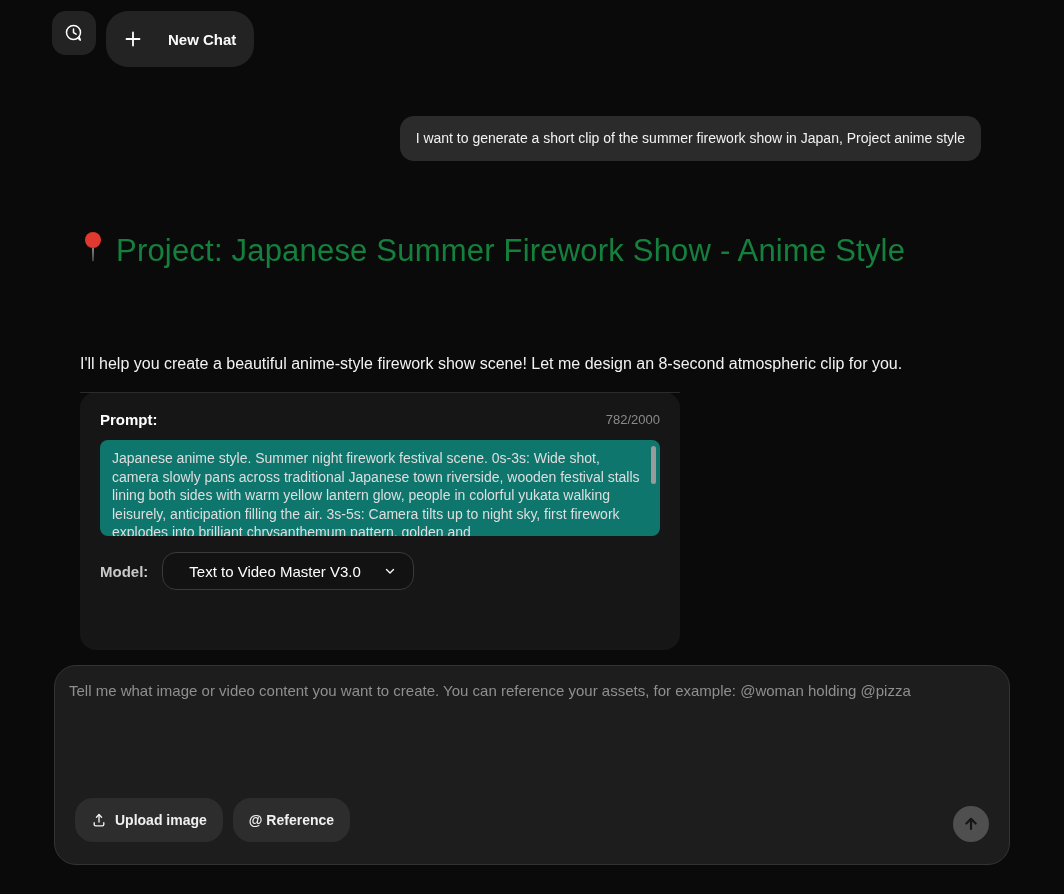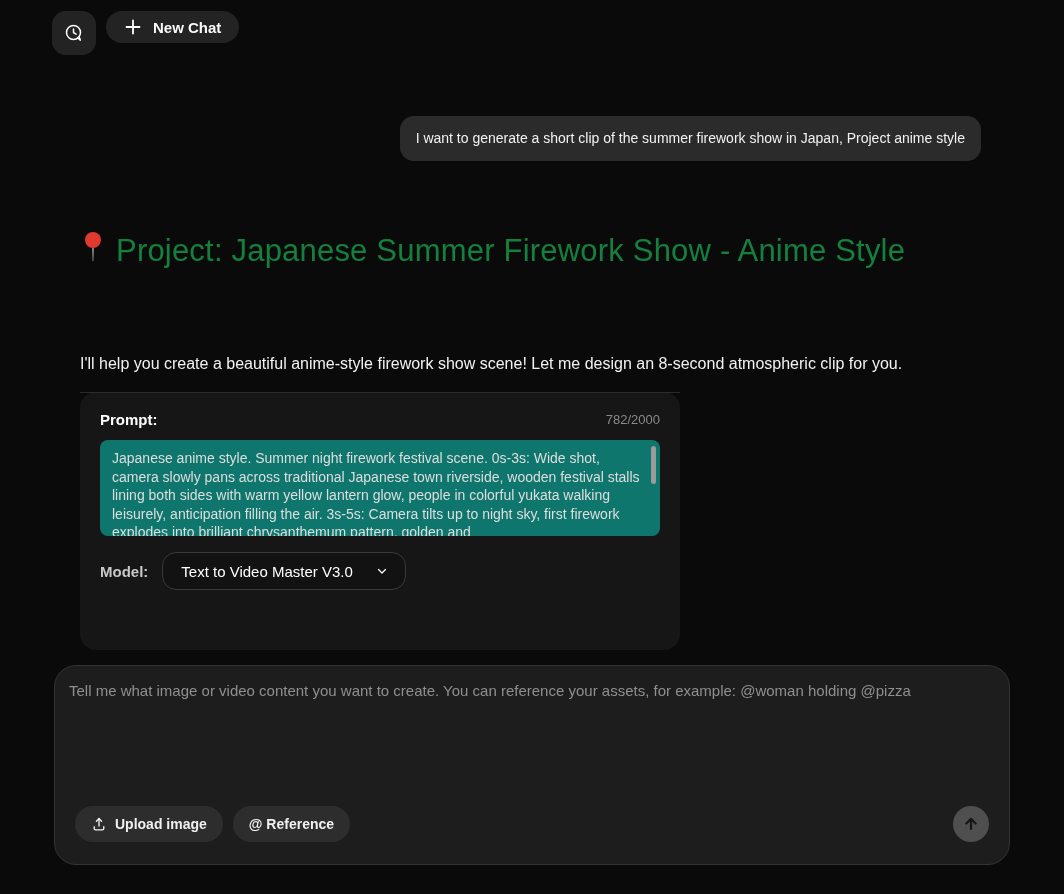--- a/index.html
+++ b/index.html
@@ -9,22 +9,22 @@
     position:relative; width:1064px; height:894px;
     background:#0a0a0a; overflow:hidden; color:#fff;
   }
   
   .topbar { position:absolute; top:11px; left:52px; display:flex; gap:10px; }
   .icon-btn {
     width:44px; height:44px; border-radius:14px; background:#232323;
     display:flex; align-items:center; justify-content:center; cursor:pointer;
   }
   .newchat-btn {
-    height:32px; border-radius:22px; background:#232323; padding:0 18px;
-    display:flex; align-items:center; gap:11px; cursor:pointer;
+    height:56px; border-radius:22px; background:#232323; padding:0 18px;
+    display:flex; align-items:center; gap:26px; cursor:pointer;
     font-size:15px; font-weight:700; color:#fafafa;
   }
   
   .msg-row { position:absolute; top:116px; left:80px; right:83px; display:flex; justify-content:flex-end; }
   .user-bubble {
     background:#2b2b2b; border-radius:14px; padding:13px 16px;
     font-size:14px; color:#f2f2f2; max-width:660px; line-height:19px;
   }
   
   .heading {
@@ -63,40 +63,40 @@
     background:#0f766e; border-radius:8px; padding:9px 18px 9px 12px;
     font-size:14px; line-height:18.5px; color:#dedede; overflow:hidden;
   }
   .scroll-thumb {
     position:absolute; top:6px; right:4px; width:5px; height:38px;
     background:#9a9a9a; border-radius:3px;
   }
   .model-row { display:flex; align-items:center; gap:14px; margin-top:16px; }
   .model-label { font-size:15px; font-weight:700; color:#c9c9c9; }
   .model-select {
-    display:flex; align-items:center; gap:22px; height:38px; padding:0 16px 0 18px;
+    display:flex; align-items:center; gap:22px; height:38px; padding:0 16px 0 26px;
     background:#121212; border:1px solid #3a3a3a; border-radius:14px; cursor:pointer;
   }
   .model-value { font-size:15px; color:#fff; }
   
   .composer {
     position:absolute; left:54px; right:54px; bottom:29px; height:200px;
     background:#1d1d1d; border:1px solid #333; border-radius:22px; z-index:10;
   }
   .composer textarea {
     width:100%; height:120px; background:transparent; border:none; outline:none;
     resize:none; padding:16px 14px; font-size:15px; color:#e8e8e8;
     font-family:"Liberation Sans", sans-serif;
   }
   .composer textarea::placeholder { color:#8f8f8f; opacity:1; }
   .composer-actions {
     position:absolute; left:20px; bottom:22px; display:flex; gap:10px;
   }
   .pill-btn {
-    display:flex; align-items:center; gap:8px; height:36px; padding:0 16px;
+    display:flex; align-items:center; gap:8px; height:44px; padding:0 16px;
     background:#2d2d2d; border:none; border-radius:18px; color:#f0f0f0;
     font-size:14px; font-weight:700; font-family:"Liberation Sans", sans-serif; cursor:pointer;margin-top:46px;
   }
   .send-btn {
     position:absolute; right:20px; bottom:22px; width:36px; height:36px;
     border-radius:50%; background:#4f4f4f; border:none; display:flex;
     align-items:center; justify-content:center; cursor:pointer;
   }
   svg { display:block; }
 </style>

